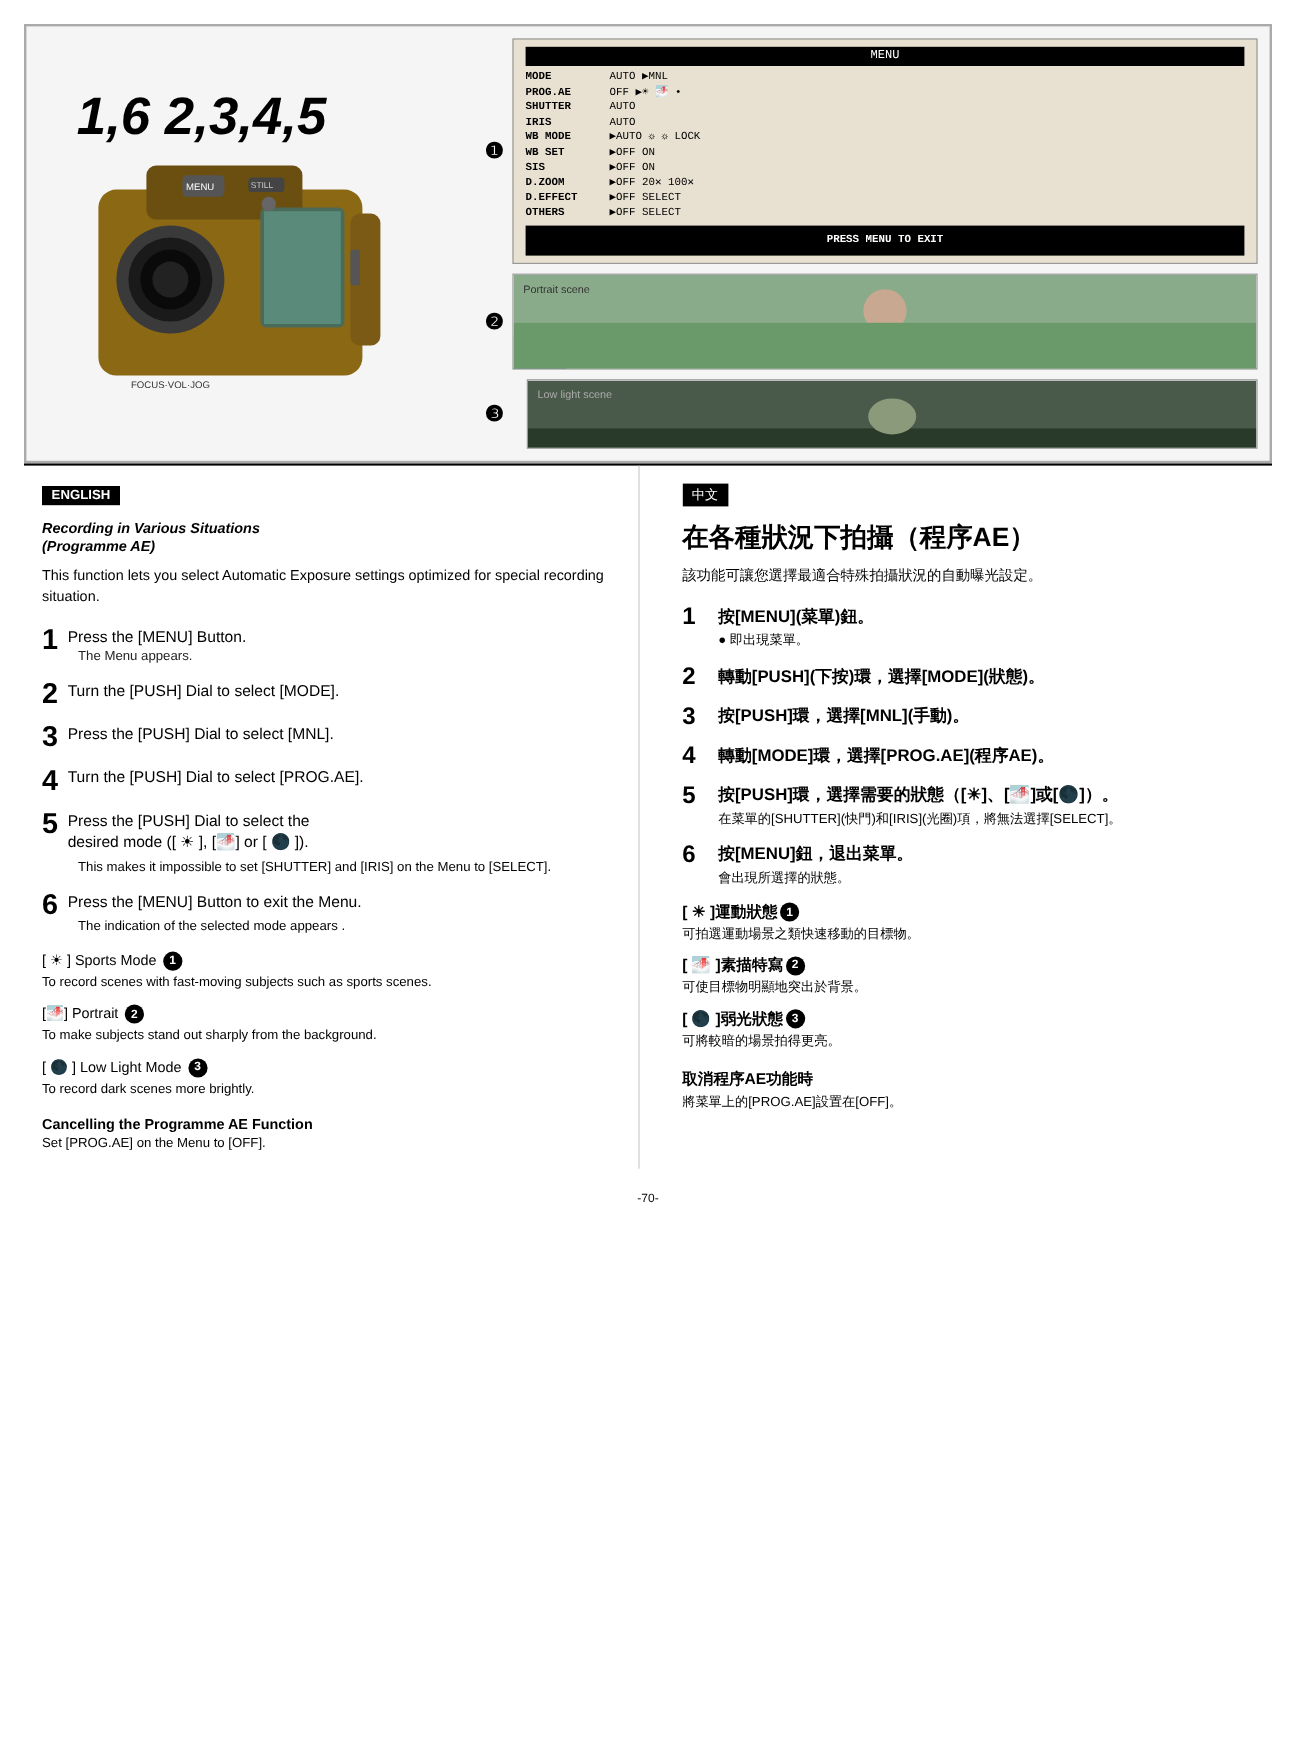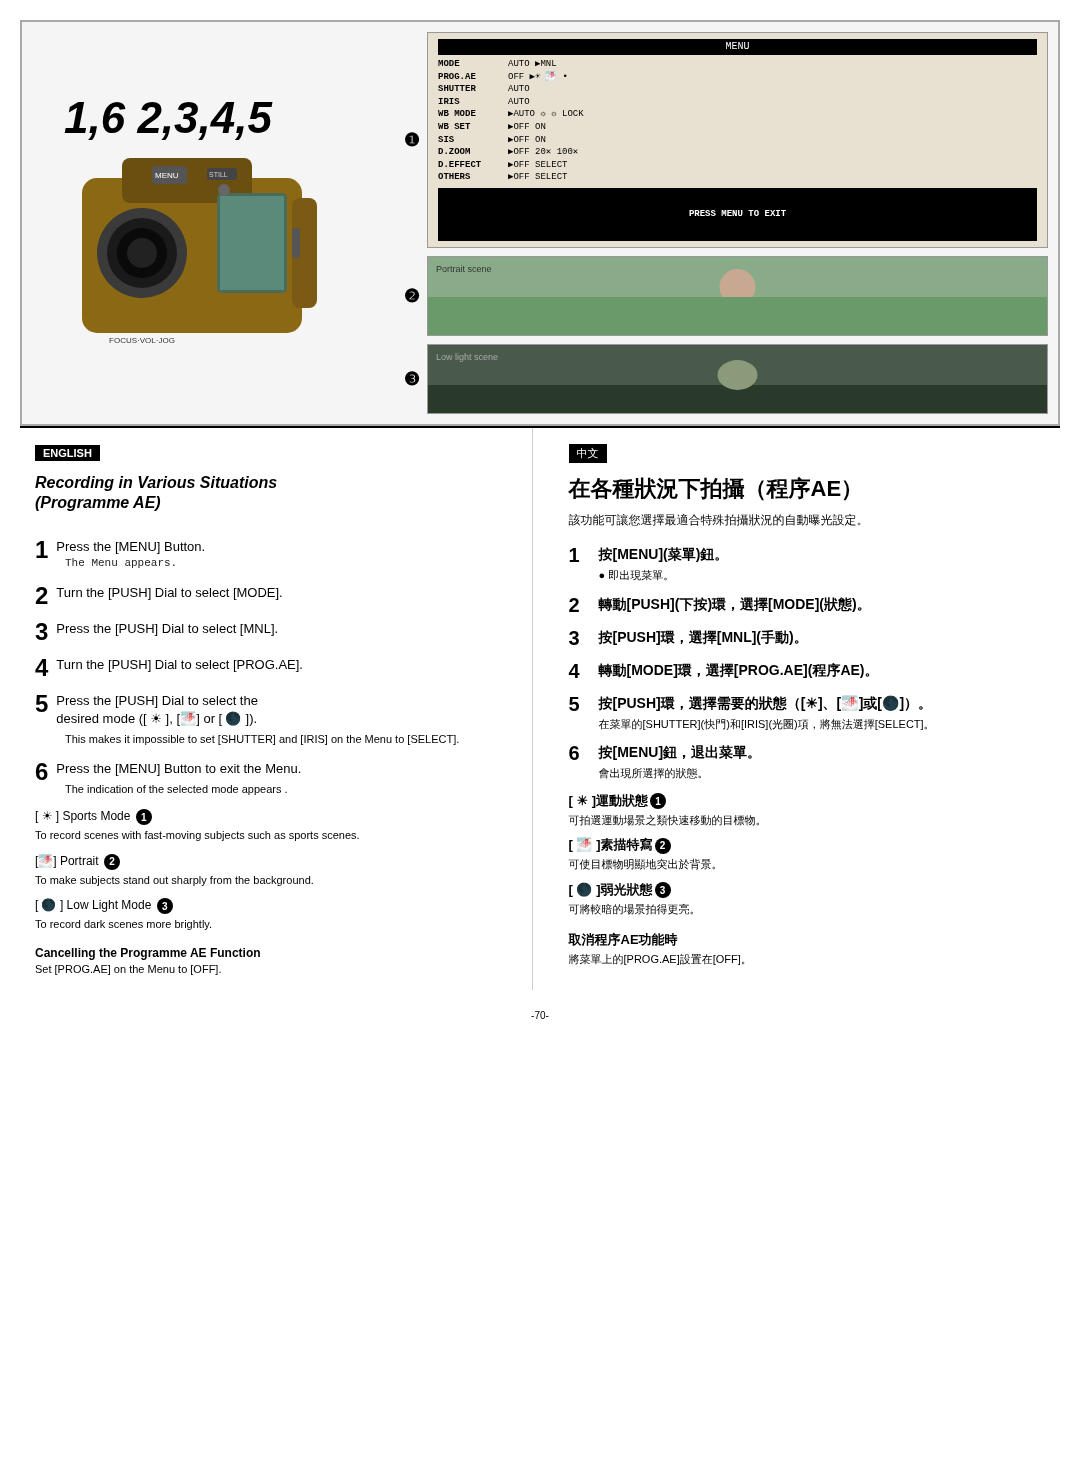--- a/index.html
+++ b/index.html
@@ -75,24 +75,24 @@
       background: #000;
       color: #fff;
       font-size: 11px;
       font-weight: bold;
       padding: 2px 8px;
       display: inline-block;
       margin-bottom: 12px;
     }
 
     .section-title {
-      font-size: 16px;
+      font-size: 12px;
       font-weight: bold;
       font-style: italic;
-      margin-bottom: 24px;
+      margin-bottom: 6px;
       line-height: 1.3;
     }
 
     .intro-text {
       font-size: 12px;
       line-height: 1.5;
       margin-bottom: 16px;
     }
 
     .step {
@@ -111,21 +111,20 @@
       font-size: 13px;
       font-weight: normal;
       line-height: 1.4;
     }
 
     .step-sub {
       font-size: 11px;
       margin-left: 30px;
       line-height: 1.4;
       color: #222;
-      font-family: Liberation Mono, monospace;
     }
 
     .step-desc {
       font-size: 11px;
       margin-left: 30px;
       line-height: 1.5;
       margin-top: 3px;
     }
 
     .mode-item {
@@ -252,21 +251,21 @@
       display: table;
       clear: both;
     }
 
     .press-menu-exit {
       text-align: center;
       font-size: 9px;
       font-weight: bold;
       background: #000;
       color: #fff;
-      padding: 20px 5px;
+      padding: 6px 5px;
       margin-top: 4px;
     }
 
     .top-image-container {
       display: flex;
       border: 2px solid #aaa;
       margin-bottom: 0;
       background: #f5f5f5;
       min-height: 310px;
       position: relative;
@@ -441,21 +440,21 @@
             <rect x="calc(50% - 22)" y="48" width="44" height="35" rx="5" fill="#5a7a9a"></rect>
 
             <rect x="0" y="40" width="100%" height="40" fill="#6a9a6a"></rect>
             <text x="8" y="15" font-size="9" fill="#333" font-family="Arial">Portrait scene</text>
           </svg>
         </div>
       </div>
 
       <div class="panel-container">
         <div class="panel-left-num">❸</div>
-        <div style="flex:1; border:1px solid #999; height:70px; overflow:hidden; position:relative;">
+        <div style="flex:1; border:1px solid #999; height:58px; overflow:hidden; position:relative;margin-left:12px;">
           <svg width="100%" height="70">
             <rect x="0" y="0" width="100%" height="70" fill="#4a5a4a"></rect>
 
             <rect x="0" y="40" width="100%" height="30" fill="#2a3a2a"></rect>
 
             <ellipse cx="50%" cy="30" rx="20" ry="15" fill="#8a9a7a"></ellipse>
             <text x="8" y="15" font-size="9" fill="#aaa" font-family="Arial">Low light scene</text>
           </svg>
         </div>
       </div>
@@ -466,20 +465,21 @@
   <div class="content-section">
 
     <div class="english-column">
       <div class="section-label">ENGLISH</div>
 
       <div class="section-title">
         <span>Recording in Various Situations</span><br>
         <span>(Programme AE)</span>
       </div>
 
+      <div class="intro-text">This function lets you select Automatic Exposure settings optimized for special recording situation.</div>
 
       
       <div class="step clearfix">
         <div class="step-number-large">1</div>
         <div>
           <div class="step-title">Press the [MENU] Button.</div>
           <div class="step-sub">The Menu appears.</div>
         </div>
       </div>
 

